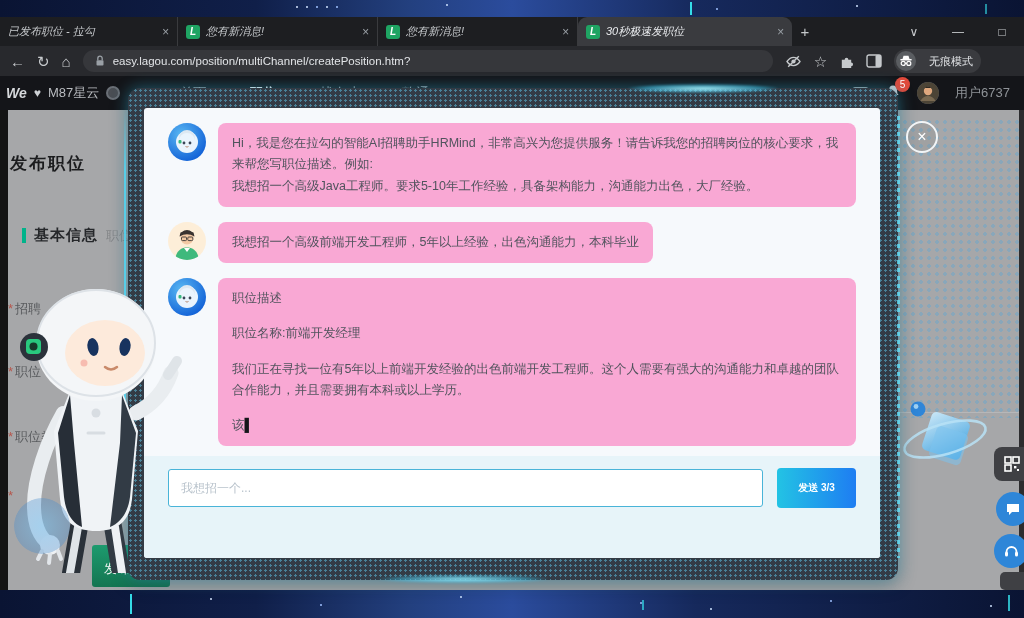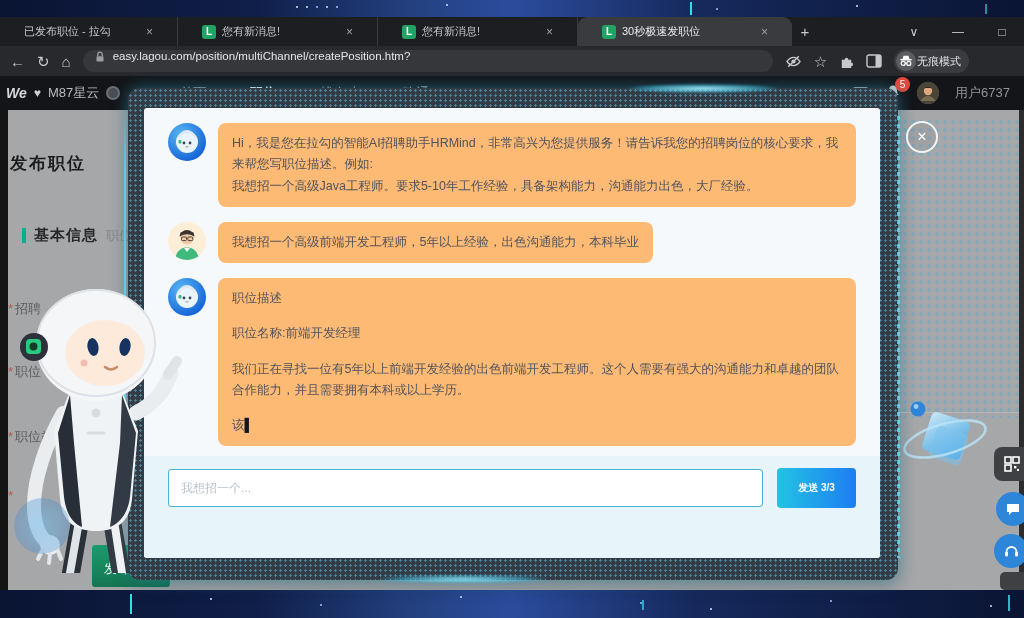--- a/index.html
+++ b/index.html
@@ -11,41 +11,41 @@
   .sky-top,.sky-bottom { position:absolute; left:0; width:1024px;
     background:linear-gradient(90deg,#0a1433 0%,#101f49 25%,#23407f 40%,#2b4c9d 50%,#16295c 68%,#0a1433 100%); }
   .sky-top { top:0; height:17px; }
   .sky-bottom { bottom:0; height:28px; }
   .stars { position:absolute; width:2px; height:2px; background:#d7e6ff; border-radius:50%; }
   .tick { position:absolute; width:2px; background:#35dde8; }
 
   
   .tabbar { position:absolute; top:17px; left:0; width:1024px; height:29px; background:#1d1e21;
     display:flex; align-items:stretch; z-index:10; }
-  .tab { display:flex; align-items:center; padding:0 24px; gap:6px; min-width:0; }
+  .tab { display:flex; align-items:center; padding:0 8px; gap:6px; min-width:0;font-style:italic; }
   .tab.inactive { border-right:1px solid #3a3b3e; }
   .tab.active { background:#3a3b3f; border-radius:9px 9px 0 0; }
   .tab-title { flex:1; font-size:11px; color:#c6c9cc; white-space:nowrap; overflow:hidden; text-overflow:ellipsis; }
   .tab.active .tab-title { color:#e9ebee; }
   .favicon { width:14px; height:14px; flex:none; background:#1fa463; border-radius:3px; color:#fff;
     font-size:10px; font-weight:bold; display:flex; align-items:center; justify-content:center; }
   .tab-x { flex:none; color:#9aa0a6; font-size:12px; line-height:1; }
   .newtab { width:26px; display:flex; align-items:center; justify-content:center; color:#c6c9cc; font-size:15px; }
   .wincontrols { margin-left:auto; display:flex; align-items:center; }
   .winbtn { width:44px; text-align:center; color:#c6c9cc; font-size:12px; }
 
   
   .toolbar { position:absolute; top:46px; left:0; width:1024px; height:30px; background:#28292d;
     display:flex; align-items:center; padding:0 10px; gap:12px; z-index:10; }
   .navic { color:#c6c9cc; font-size:15px; line-height:1; }
   .url-pill { flex:1; max-width:690px; height:22px; background:#36373b; border-radius:11px;
-    display:flex; align-items:flex-start; gap:6px; padding:0 10px; overflow:hidden; }
+    display:flex; align-items:center; gap:6px; padding:0 10px; overflow:hidden; }
   .url-text { color:#e2e4e7; font-size:11.5px; white-space:nowrap; overflow:hidden; }
   .toolic { flex:none; display:flex; align-items:center; }
-  .incog { display:flex; align-items:center; gap:1px; background:#3a3b3f; border-radius:12px; padding:2px 8px 2px 2px; }
+  .incog { display:flex; align-items:center; gap:13px; background:#3a3b3f; border-radius:12px; padding:2px 8px 2px 2px; }
   .incog-txt { color:#e2e4e7; font-size:11px; white-space:nowrap; }
 
   
   .site-nav { position:absolute; top:76px; left:0; width:1024px; height:34px; background:#141519;
     display:flex; align-items:center; color:#8f9398; font-size:13px; z-index:10; }
   .logo { display:flex; align-items:center; gap:7px; padding-left:6px; }
   .logo-we { font-style:italic; font-weight:bold; color:#d7d9dc; font-size:14px; }
   .logo-heart { color:#cfd2d6; font-size:12px; }
   .logo-name { color:#b9bcc0; }
   .logo-badge { width:14px; height:14px; border-radius:50%; background:#4a4e54; border:2px solid #6a6f76; }
@@ -99,21 +99,21 @@
     background:linear-gradient(180deg,transparent,rgba(80,215,245,.85) 15%,rgba(80,215,245,.85) 85%,transparent); }
   .deco-line-right { position:absolute; left:769px; top:28px; width:3px; height:442px;
     background:repeating-linear-gradient(180deg,rgba(95,220,245,.8) 0 4px,transparent 4px 8px); }
   .panel { position:absolute; left:16px; top:20px; width:736px; height:450px; background:#f6f9fc;
     border-radius:3px; display:flex; flex-direction:column; overflow:hidden; }
   .chat-area { flex:1; padding:15px 24px 0 24px; overflow:hidden; }
   .msg { display:flex; margin-bottom:15px; }
   .avatar { width:38px; height:38px; flex:none; margin-right:12px; border-radius:50%; overflow:hidden; }
   .ava-ai { background:radial-gradient(circle at 35% 30%,#59b7f2,#1565d8 75%); display:flex; align-items:center; justify-content:center; }
   .ava-user { background:#fdeed8; display:flex; align-items:flex-end; justify-content:center; }
-  .bubble { background:#fdba74; border-radius:8px; padding:10px 14px; font-size:12.5px; line-height:1.7;
+  .bubble { background:#f9a8d4; border-radius:8px; padding:10px 14px; font-size:12.5px; line-height:1.7;
     color:#51535d; max-width:646px; }
   .bubble.wide { width:646px; }
   .para { margin-bottom:14px; }
   .para:last-child { margin-bottom:0; }
   .cursor { color:#15161a; }
   .input-zone { height:102px; background:#e7f4f9; padding:12px 24px 0 24px; }
   .input-hint { font-size:11px; color:#95a2ac; margin-bottom:7px; }
   .input-row { display:flex; align-items:center; }
   .chat-input { flex:1; height:38px; border:1px solid #49b4d8; border-radius:3px; background:#fff;
     padding:0 12px; font-size:12px; color:#333; outline:none; font-family:"Liberation Sans",sans-serif; }

